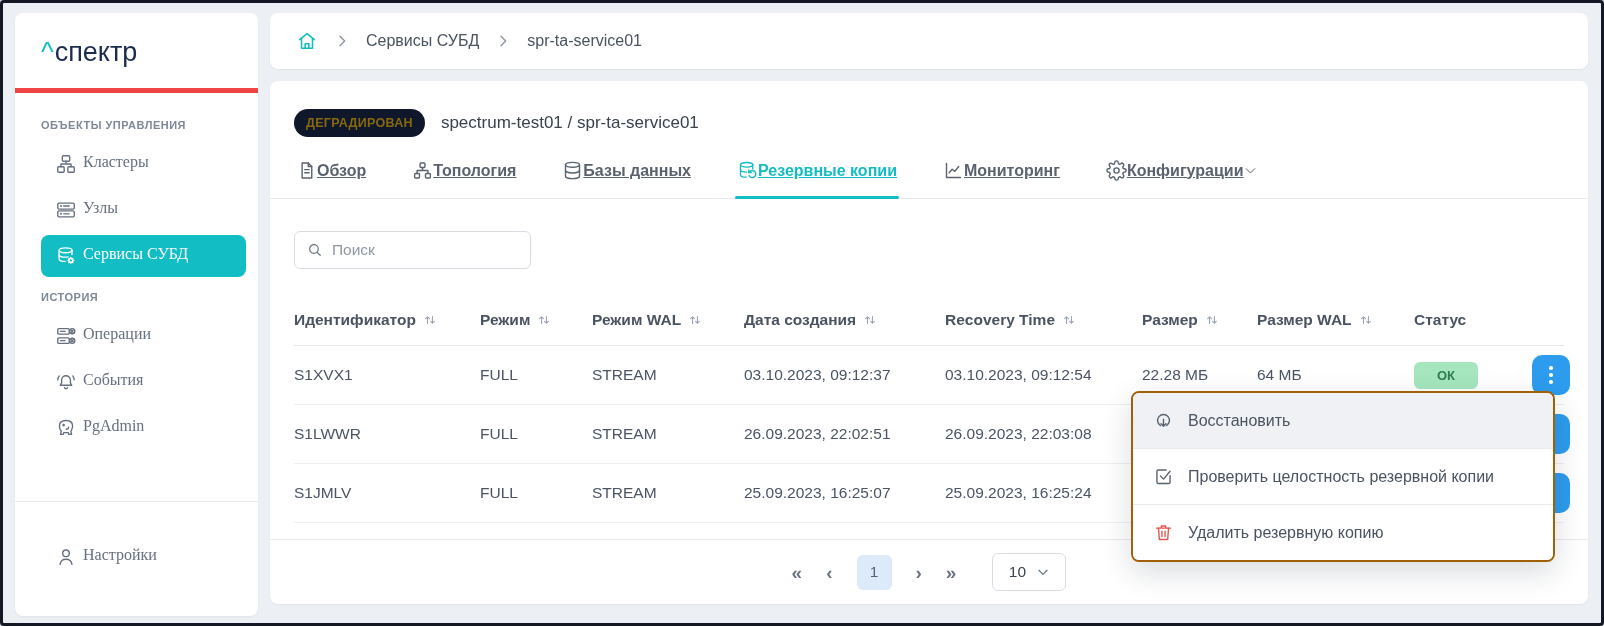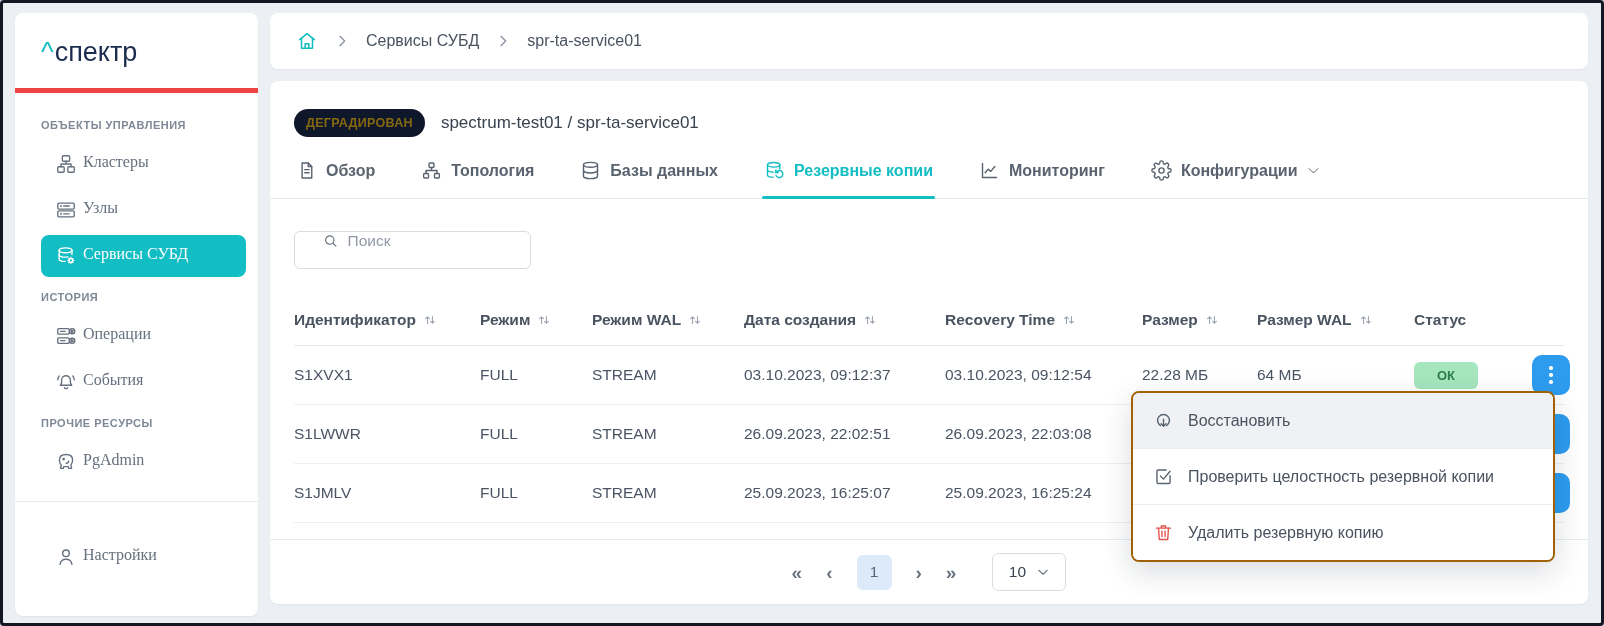--- a/index.html
+++ b/index.html
@@ -41,28 +41,28 @@
   .breadcrumb-card svg.chev{ width:16px; height:16px; stroke:#8A94A2; fill:none; stroke-width:2; stroke-linecap:round; stroke-linejoin:round;}
   .crumb{ font-size:16px; color:#4A5360;}
 
   .content-card{ flex:1; padding:0 24px; position:relative;}
 
   .service-header{ margin-top:22px; height:40px; display:flex; align-items:center; gap:16px;}
   .warn-badge{ background:#0f172a; color:#86690F; font-size:12.5px; font-weight:700; letter-spacing:.3px; padding:7px 12px; border-radius:14px;}
   .service-title{ font-size:17px; color:#39434F;}
 
   .tabs{ display:flex; align-items:center; gap:46px; height:56px; margin:0 -24px; padding:0 26px; border-bottom:1px solid #E7E9ED;}
-  .tab{ position:relative; height:100%; display:flex; align-items:center; gap:9px; font-size:16px; font-weight:600; color:#59626F; cursor:pointer;}
+  .tab{ position:relative; height:100%; display:flex; align-items:center; font-size:16px; font-weight:600; color:#59626F; cursor:pointer;text-decoration:underline;}
   .tab svg{ width:21px; height:21px; stroke:#59626F; fill:none; stroke-width:1.6; stroke-linecap:round; stroke-linejoin:round;}
   .tab.active{ color:#12BDC3;}
   .tab.active svg{ stroke:#12BDC3;}
   .tab.active::after{ content:""; position:absolute; left:-2px; right:-2px; bottom:-1px; height:3px; background:#12BDC3; border-radius:2px;}
 
   .toolbar{ margin-top:32px;}
-  .search-box{ width:237px; height:38px; border:1px solid #D9DDE3; border-radius:6px; display:flex; align-items:flex-start; gap:9px; padding:0 28px; background:#fff;}
+  .search-box{ width:237px; height:38px; border:1px solid #D9DDE3; border-radius:6px; display:flex; align-items:center; gap:9px; padding:0 12px; background:#fff;}
   .search-box svg{ width:18px; height:18px; stroke:#6A7480; fill:none; stroke-width:1.8; stroke-linecap:round;}
   .search-box input{ border:none; outline:none; width:100%; font-size:15.5px; color:#39434F; font-family:inherit;}
   .search-box input::placeholder{ color:#8F98A5;}
 
   table{ width:100%; margin-top:30px; border-collapse:collapse; table-layout:fixed;}
   th{ text-align:right; font-size:15.5px; font-weight:700; color:#4A5360; padding:12px 8px 16px 0; border-bottom:1px solid #E3E6EA;}
   th .th-wrap{ display:flex; align-items:center; gap:7px;}
   svg.sort{ width:14px; height:14px; stroke:#98A1AE; fill:none; stroke-width:1.5; stroke-linecap:round; stroke-linejoin:round;}
   td{ font-size:15.5px; color:#4A5464; padding:0 8px 0 0; height:59px; border-bottom:1px solid #EDEFF1;}
   .ok-badge{ display:inline-block; background:#A5E6BE; color:#2E7D4F; font-size:13px; font-weight:700; padding:6px 23px; border-radius:6px;}
@@ -151,21 +151,20 @@
 
       <div class="side-item">
         <svg viewBox="0 0 24 24">
             <path d="M12 5.2a4.8 4.8 0 0 1 4.8 4.8v3l1.4 2.6H5.8L7.2 13v-3A4.8 4.8 0 0 1 12 5.2z"></path>
             <path d="M10.4 18.2a1.7 1.7 0 0 0 3.2 0"></path>
             <path d="M4.6 5.4A8 8 0 0 0 3 9.6M19.4 5.4A8 8 0 0 1 21 9.6"></path>
           </svg>
         <span>События</span>
       </div>
 
-      <div class="side-section-title">ПРОЧИЕ РЕСУРСЫ</div>
 
       <div class="side-item">
         <svg viewBox="0 0 24 24">
             <path d="M12 3.8c4.3 0 7.2 2.4 7.2 6.2 0 2.7-1.3 4.2-1.9 5.7l.8 3.3h-3.1l-.5-1.9h-5l-.5 1.9H5.9l1-3.5c-1.2-1.4-2.1-3.2-2.1-5.5 0-3.8 2.9-6.2 7.2-6.2z"></path>
             <circle cx="9.4" cy="8.8" r="0.7"></circle>
             <path d="M12.2 13.4c1.6 0 2.6-.9 2.6-2.2"></path>
           </svg>
         <span>PgAdmin</span>
       </div>
     </nav>

